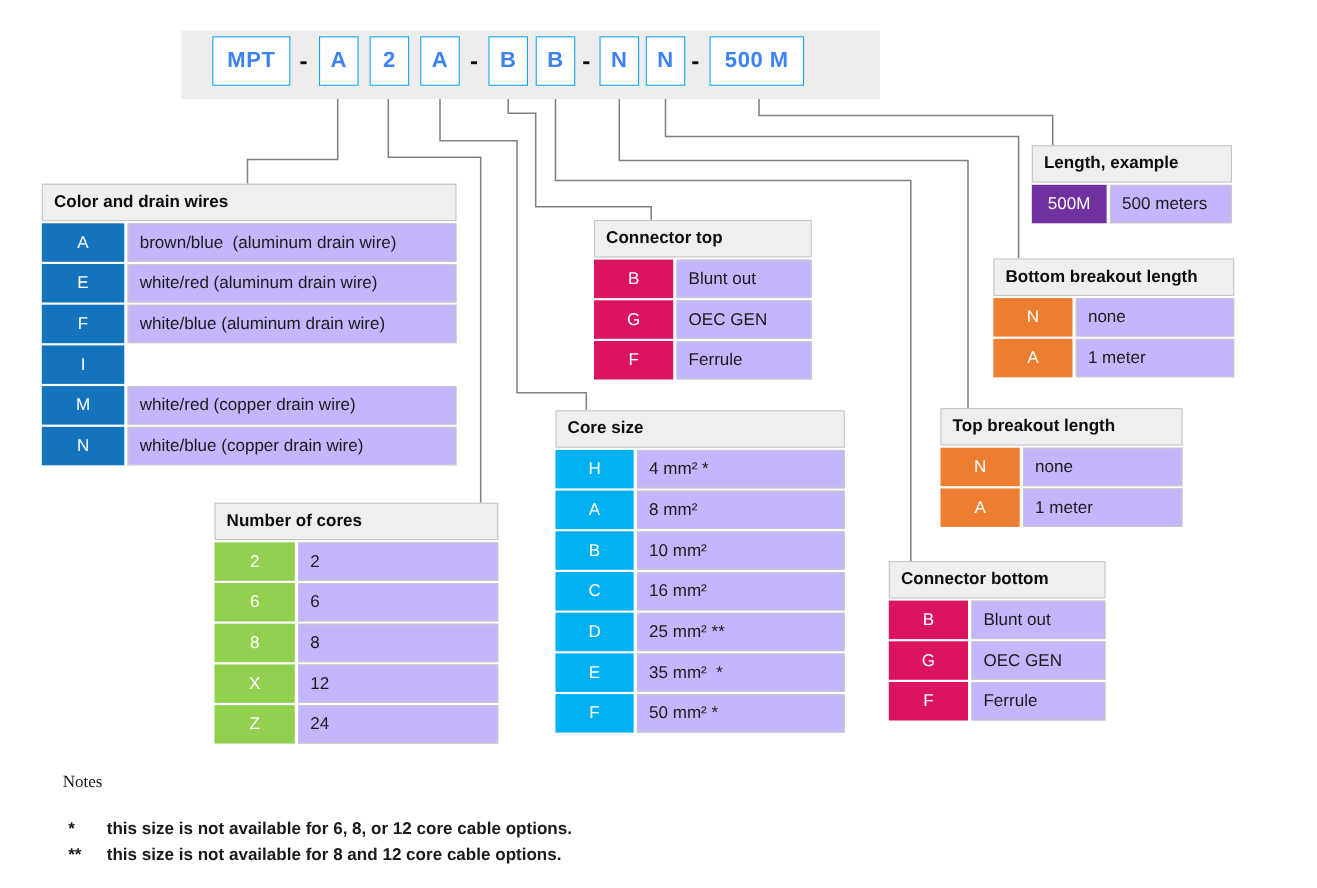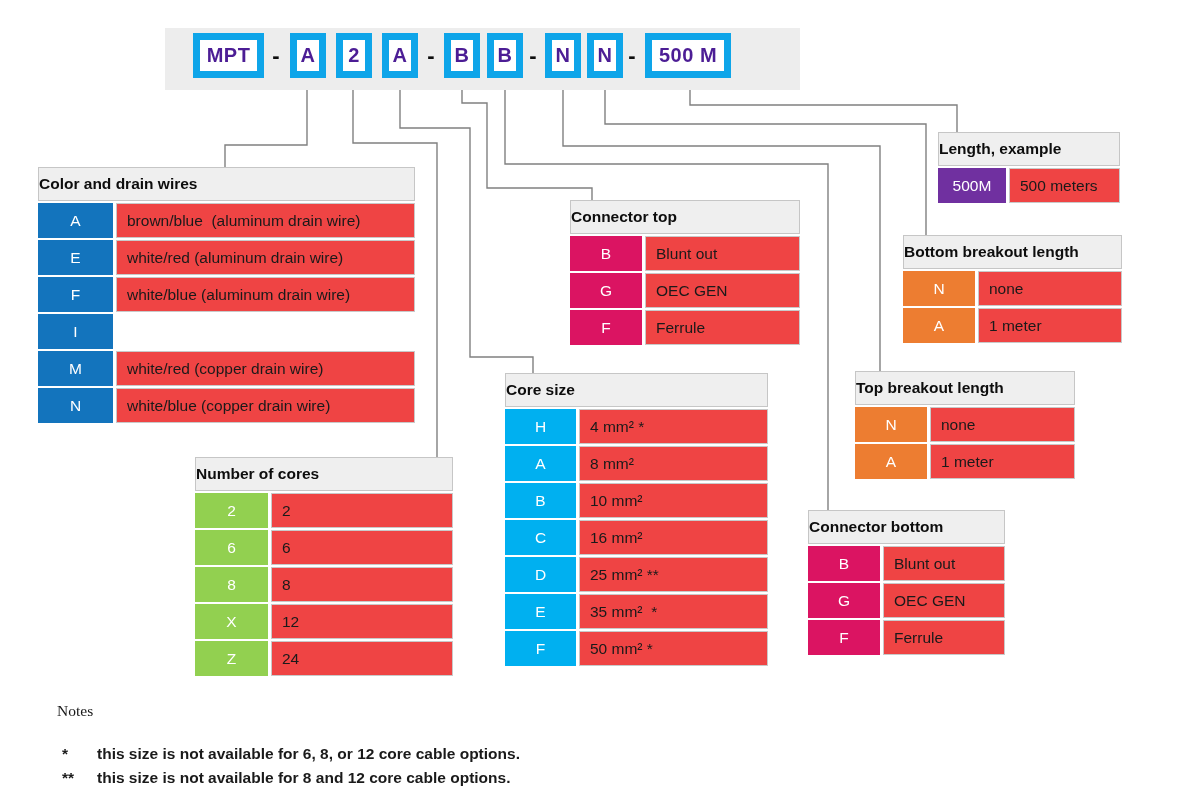--- a/index.html
+++ b/index.html
@@ -4,46 +4,46 @@
 <style>
   html,body{margin:0;padding:0;}
   body{
     width:1197px;height:807px;position:relative;background:#ffffff;
     font-family:"Liberation Sans",sans-serif;overflow:hidden;
   }
   
   .topbar{position:absolute;left:165px;top:28px;width:635px;height:62px;background:#ededed;}
   .pbox{
     position:absolute;top:33px;height:45px;box-sizing:border-box;
-    background:#ffffff;border:7px solid #0ea5e9;
+    background:#ffffff;border:1px solid #0ea5e9;
     display:flex;align-items:center;justify-content:center;
-    font-weight:bold;font-size:20px;color:#4c1d95;letter-spacing:.5px;
+    font-weight:bold;font-size:20px;color:#3b82f6;letter-spacing:.5px;
   }
   .pdash{
     position:absolute;top:33px;height:45px;width:16px;
     display:flex;align-items:center;justify-content:center;
     font-weight:bold;font-size:22px;color:#0d0d0d;
   }
   
   svg.wires{position:absolute;left:0;top:0;}
   svg.wires path{fill:none;stroke:#808080;stroke-width:1.4;}
   
   .lookup{position:absolute;display:flex;flex-direction:column;gap:2px;}
   .tbl-header{
     background:#efefef;border:1px solid #c6c6c6;box-sizing:border-box;
     font-weight:bold;font-size:15.5px;color:#0d0d0d;
-    height:34px;display:flex;align-items:center;padding-left:0;flex:none;
+    height:34px;display:flex;align-items:center;padding-left:10px;flex:none;
   }
   .tbl-row{display:flex;gap:3px;height:35px;flex:none;border-radius:11px;}
   .code-cell{
     width:72px;flex:none;color:#ffffff;font-size:15.5px;
     display:flex;align-items:center;justify-content:center;
   }
   .desc-cell{
-    flex:1;background:#ef4444;border:1px solid #c9c9c9;box-sizing:border-box;
+    flex:1;background:#c4b5fd;border:1px solid #c9c9c9;box-sizing:border-box;
     font-size:15.5px;color:#1a1a1a;display:flex;align-items:center;
     padding-left:10px;white-space:pre-wrap;
   }
   .t-color .code-cell{width:75px;}
   .t-cores .code-cell{width:73px;}
   .t-coresize .code-cell{width:71px;}
   .t-length .code-cell{width:68px;}
   
   .notes-title{position:absolute;left:57px;top:702px;font-size:15.5px;color:#1a1a1a;font-family:Liberation Serif, serif;}
   .note-row{position:absolute;display:flex;font-size:15.5px;color:#1a1a1a;}
@@ -140,21 +140,21 @@
         <div class="desc-cell">25 mm² **</div>
       </div><div class="tbl-row">
         <div class="code-cell" style="background: rgb(0, 176, 240);">E</div>
         <div class="desc-cell">35 mm²  *</div>
       </div><div class="tbl-row">
         <div class="code-cell" style="background: rgb(0, 176, 240);">F</div>
         <div class="desc-cell">50 mm² *</div>
       </div></div>
 </div>
 
-<div class="lookup" style="left:570px;top:200px;width:230px">
+<div class="lookup" style="left:540px;top:200px;width:198px">
   <div class="tbl-header">Connector top</div>
   <div style="display:contents"><div class="tbl-row">
         <div class="code-cell" style="background: rgb(219, 20, 98);">B</div>
         <div class="desc-cell">Blunt out</div>
       </div><div class="tbl-row">
         <div class="code-cell" style="background: rgb(219, 20, 98);">G</div>
         <div class="desc-cell">OEC GEN</div>
       </div><div class="tbl-row">
         <div class="code-cell" style="background: rgb(219, 20, 98);">F</div>
         <div class="desc-cell">Ferrule</div>

